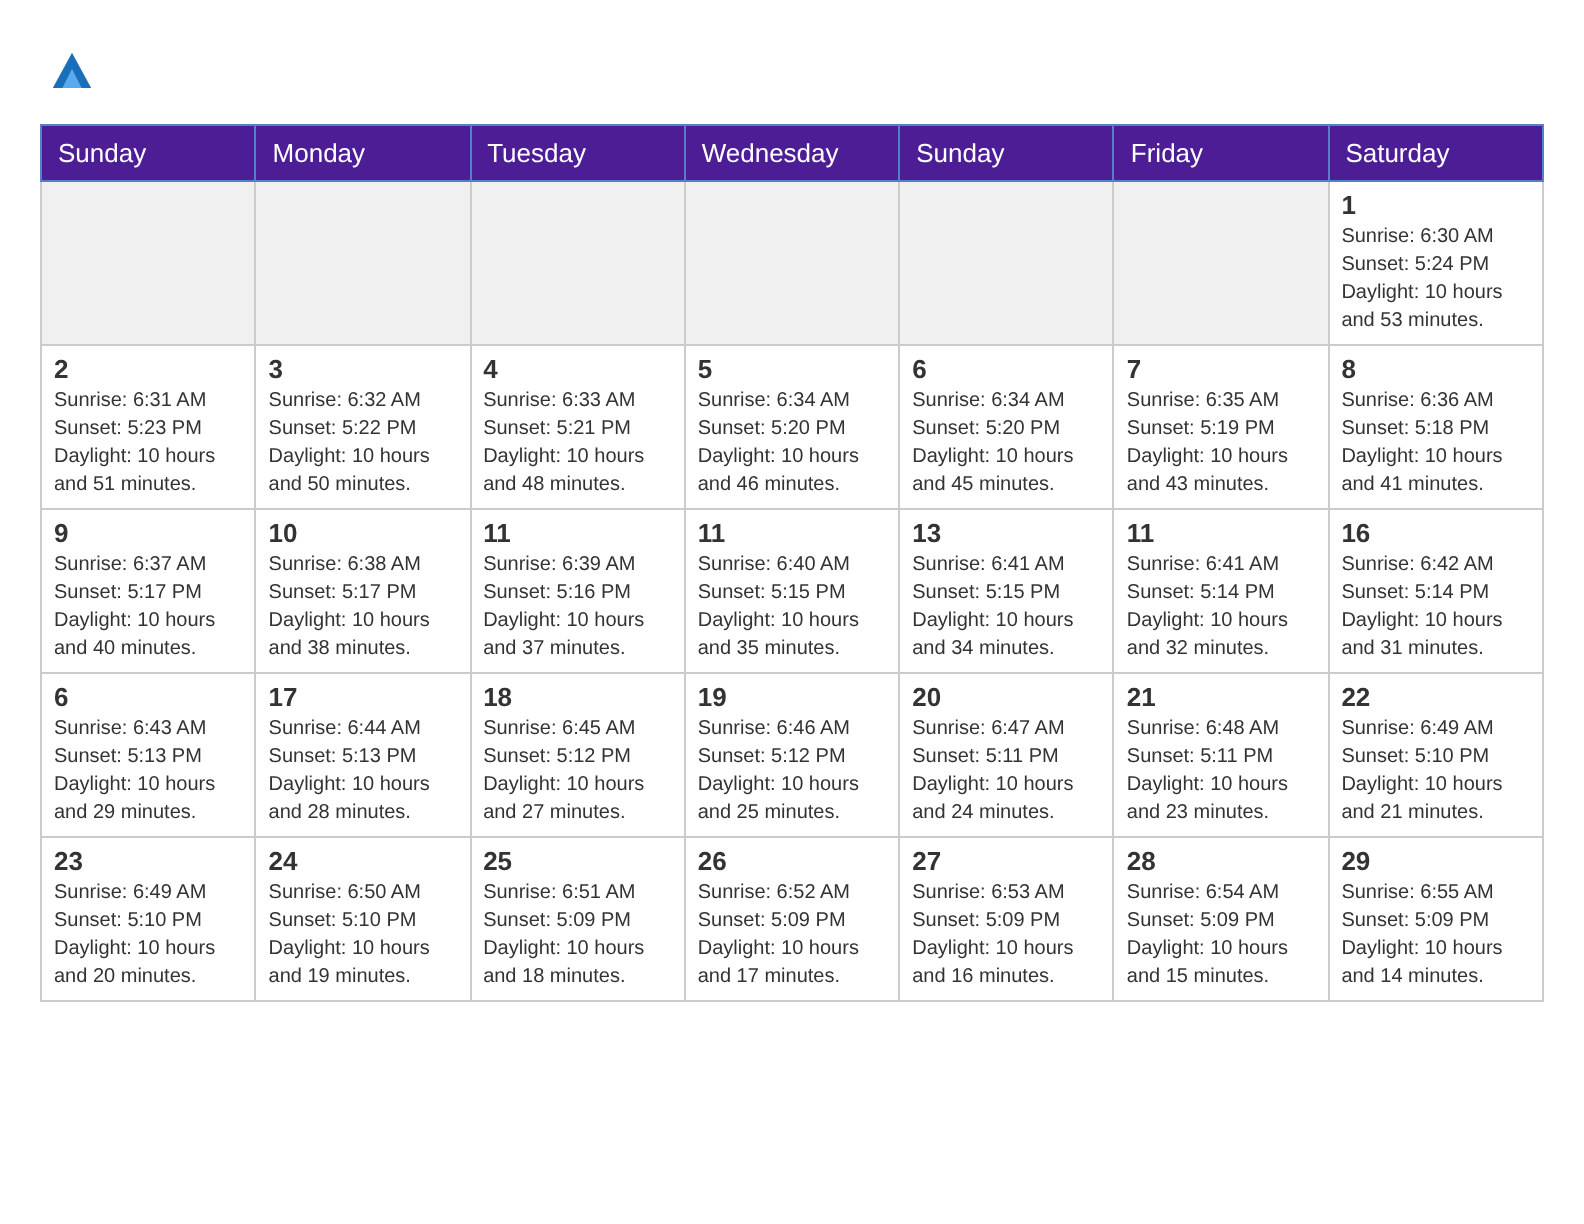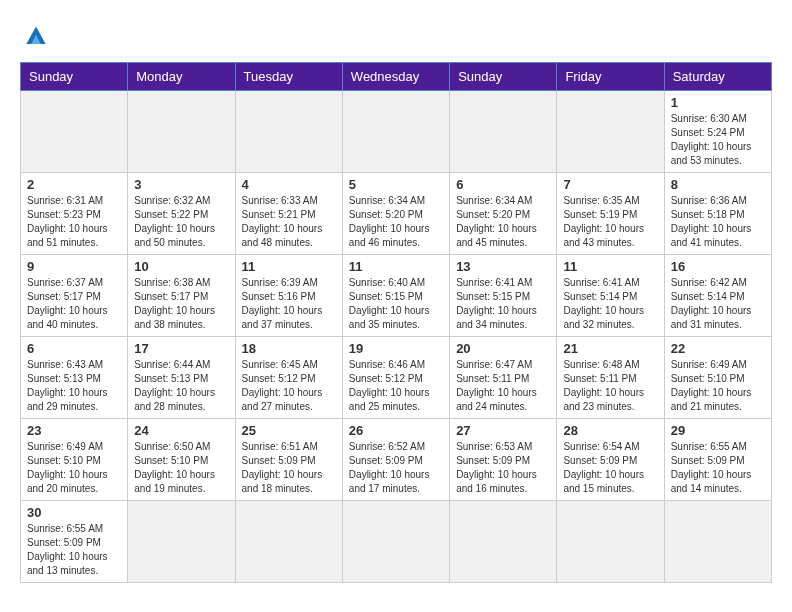--- a/index.html
+++ b/index.html
@@ -244,26 +244,14 @@
         </td>
         <td>
           <span class="day-number">28</span>
           <div class="day-info">Sunrise: 6:54 AM<br>Sunset: 5:09 PM<br>Daylight: 10 hours and 15 minutes.</div>
         </td>
         <td>
           <span class="day-number">29</span>
           <div class="day-info">Sunrise: 6:55 AM<br>Sunset: 5:09 PM<br>Daylight: 10 hours and 14 minutes.</div>
         </td>
       </tr>
-      <tr>
-        <td>
-          <span class="day-number">30</span>
-          <div class="day-info">Sunrise: 6:55 AM<br>Sunset: 5:09 PM<br>Daylight: 10 hours and 13 minutes.</div>
-        </td>
-        <td class="empty"></td>
-        <td class="empty"></td>
-        <td class="empty"></td>
-        <td class="empty"></td>
-        <td class="empty"></td>
-        <td class="empty"></td>
-      </tr>
     </tbody>
 </table>
 
 </body></html>

